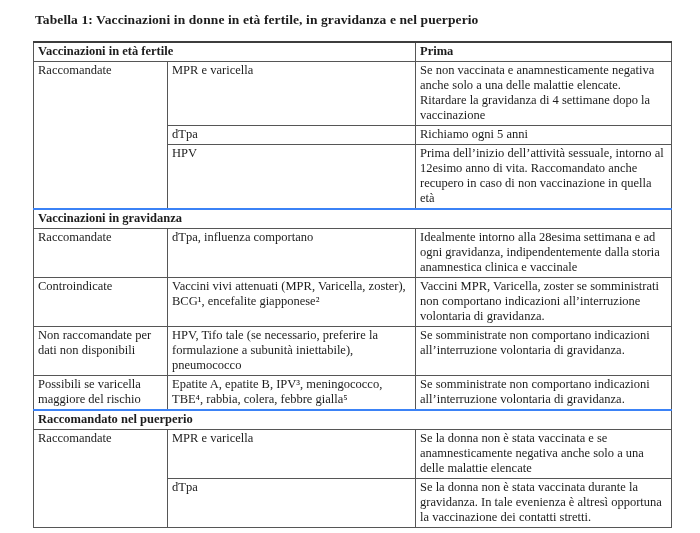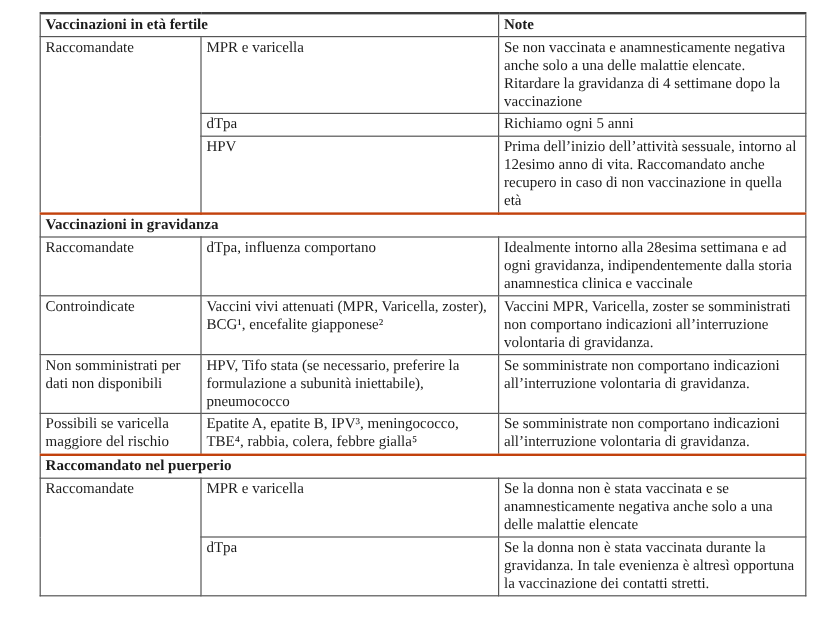--- a/index.html
+++ b/index.html
@@ -29,47 +29,48 @@
   }
   table.vax td {
     border: 1px solid #565656;
     vertical-align: top;
     padding: 1px 5px 2px 4px;
     line-height: 15px;
     word-wrap: break-word;
   }
   tr.sec-row td {
     font-weight: bold;
-    border-top: 2px solid #c2410c;
+    border-top: 2px solid #3b82f6;
     padding-top: 1px;
     padding-bottom: 2px;
   }
   tr.first-sec td {
     border-top: 2px solid #3d3d3d;
   }
   table.vax {
     border: 1px solid #3d3d3d;
   }
 </style>
 </head>
 <body>
 
 <div class="doc">
+  <div class="doc-title">Tabella 1: Vaccinazioni in donne in età fertile, in gravidanza e nel puerperio</div>
 
   <table class="vax">
     <colgroup>
       <col style="width:134px">
       <col style="width:248px">
       <col style="width:256px">
     </colgroup>
 
     <tbody>
         <tr class="sec-row first-sec">
       <td colspan="2">Vaccinazioni in età fertile</td>
-      <td>Note</td>
+      <td>Prima</td>
     </tr>
     <tr>
       <td rowspan="3">Raccomandate</td>
       <td>MPR e varicella</td>
       <td>Se non vaccinata e anamnesticamente negativa anche solo a una delle malattie elencate. Ritardare la gravidanza di 4 settimane dopo la vaccinazione</td>
     </tr>
     <tr>
       <td>dTpa</td>
       <td>Richiamo ogni 5 anni</td>
     </tr>
@@ -85,22 +86,22 @@
       <td>Raccomandate</td>
       <td>dTpa, influenza comportano</td>
       <td>Idealmente intorno alla 28esima settimana e ad ogni gravidanza, indipendentemente dalla storia anamnestica clinica e vaccinale</td>
     </tr>
     <tr>
       <td>Controindicate</td>
       <td>Vaccini vivi attenuati (MPR, Varicella, zoster), BCG¹, encefalite giapponese²</td>
       <td>Vaccini MPR, Varicella, zoster se somministrati non comportano indicazioni all’interruzione volontaria di gravidanza.</td>
     </tr>
     <tr>
-      <td>Non somministrati per dati non disponibili</td>
-      <td>HPV, Tifo stata (se necessario, preferire la formulazione a subunità iniettabile), pneumococco</td>
+      <td>Non raccomandate per dati non disponibili</td>
+      <td>HPV, Tifo tale (se necessario, preferire la formulazione a subunità iniettabile), pneumococco</td>
       <td>Se somministrate non comportano indicazioni all’interruzione volontaria di gravidanza.</td>
     </tr>
     <tr>
       <td>Possibili se varicella maggiore del rischio</td>
       <td>Epatite A, epatite B, IPV³, meningococco, TBE⁴, rabbia, colera, febbre gialla⁵</td>
       <td>Se somministrate non comportano indicazioni all’interruzione volontaria di gravidanza.</td>
     </tr>
 
     <tr class="sec-row">
       <td colspan="3">Raccomandato nel puerperio</td>

